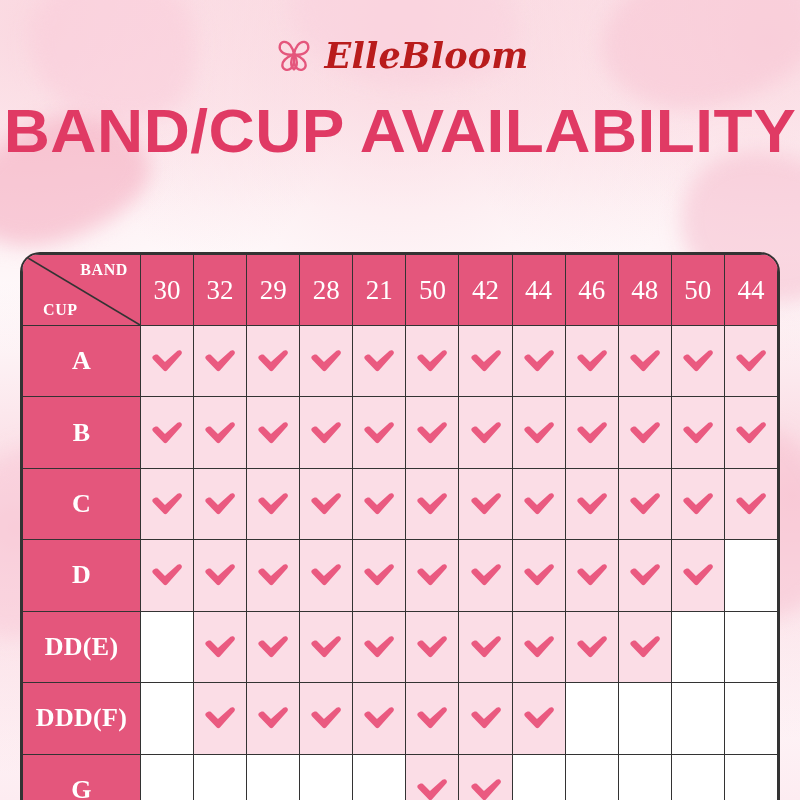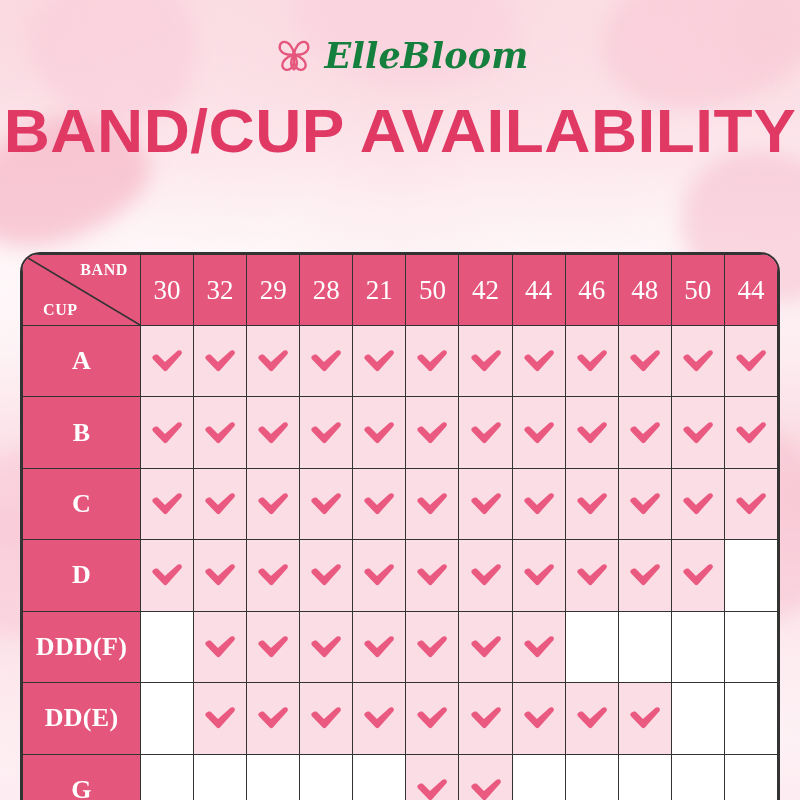--- a/index.html
+++ b/index.html
@@ -57,21 +57,21 @@
     gap: 9px;
     height: 62px;
     padding-top: 24px;
   }
   .brand-flower { display: block; width: 44px; height: 44px; }
   .brand-name {
     font-family: "DejaVu Serif", serif;
     font-style: italic;
     font-weight: 700;
     font-size: 35px;
-    color: #15803d;
+    color: #b91c1c;
     letter-spacing: 0.2px;
     line-height: 1;
     white-space: nowrap;
   }
 
   
   .page-title {
     text-align: center;
     font-family: "Liberation Sans Narrow", "Liberation Sans", sans-serif;
     font-weight: 700;
@@ -363,20 +363,53 @@
                 </svg></span></td>
             <td class="cell on"><span><svg class="check" viewBox="0 0 40 30" aria-hidden="true">
                   <path d="M3.5 9.2 C5.2 7.4 7.6 6.6 9.4 7.8 L17.6 16.2 L32.4 3.0 C34.4 1.6 36.8 2.4 37.4 4.4 C37.9 6.0 36.9 7.2 35.6 8.4 L19.9 26.1 C18.9 27.3 17.3 27.4 16.2 26.2 L4.0 13.6 C2.6 12.2 2.2 10.6 3.5 9.2 Z"></path>
                 </svg></span></td>
             <td class="cell on"><span><svg class="check" viewBox="0 0 40 30" aria-hidden="true">
                   <path d="M3.5 9.2 C5.2 7.4 7.6 6.6 9.4 7.8 L17.6 16.2 L32.4 3.0 C34.4 1.6 36.8 2.4 37.4 4.4 C37.9 6.0 36.9 7.2 35.6 8.4 L19.9 26.1 C18.9 27.3 17.3 27.4 16.2 26.2 L4.0 13.6 C2.6 12.2 2.2 10.6 3.5 9.2 Z"></path>
                 </svg></span></td>
             <td class="cell"></td>
           </tr>
           <tr>
+            <td class="cup">DD(E)</td>
+            <td class="cell"></td>
+            <td class="cell on"><span><svg class="check" viewBox="0 0 40 30" aria-hidden="true">
+                  <path d="M3.5 9.2 C5.2 7.4 7.6 6.6 9.4 7.8 L17.6 16.2 L32.4 3.0 C34.4 1.6 36.8 2.4 37.4 4.4 C37.9 6.0 36.9 7.2 35.6 8.4 L19.9 26.1 C18.9 27.3 17.3 27.4 16.2 26.2 L4.0 13.6 C2.6 12.2 2.2 10.6 3.5 9.2 Z"></path>
+                </svg></span></td>
+            <td class="cell on"><span><svg class="check" viewBox="0 0 40 30" aria-hidden="true">
+                  <path d="M3.5 9.2 C5.2 7.4 7.6 6.6 9.4 7.8 L17.6 16.2 L32.4 3.0 C34.4 1.6 36.8 2.4 37.4 4.4 C37.9 6.0 36.9 7.2 35.6 8.4 L19.9 26.1 C18.9 27.3 17.3 27.4 16.2 26.2 L4.0 13.6 C2.6 12.2 2.2 10.6 3.5 9.2 Z"></path>
+                </svg></span></td>
+            <td class="cell on"><span><svg class="check" viewBox="0 0 40 30" aria-hidden="true">
+                  <path d="M3.5 9.2 C5.2 7.4 7.6 6.6 9.4 7.8 L17.6 16.2 L32.4 3.0 C34.4 1.6 36.8 2.4 37.4 4.4 C37.9 6.0 36.9 7.2 35.6 8.4 L19.9 26.1 C18.9 27.3 17.3 27.4 16.2 26.2 L4.0 13.6 C2.6 12.2 2.2 10.6 3.5 9.2 Z"></path>
+                </svg></span></td>
+            <td class="cell on"><span><svg class="check" viewBox="0 0 40 30" aria-hidden="true">
+                  <path d="M3.5 9.2 C5.2 7.4 7.6 6.6 9.4 7.8 L17.6 16.2 L32.4 3.0 C34.4 1.6 36.8 2.4 37.4 4.4 C37.9 6.0 36.9 7.2 35.6 8.4 L19.9 26.1 C18.9 27.3 17.3 27.4 16.2 26.2 L4.0 13.6 C2.6 12.2 2.2 10.6 3.5 9.2 Z"></path>
+                </svg></span></td>
+            <td class="cell on"><span><svg class="check" viewBox="0 0 40 30" aria-hidden="true">
+                  <path d="M3.5 9.2 C5.2 7.4 7.6 6.6 9.4 7.8 L17.6 16.2 L32.4 3.0 C34.4 1.6 36.8 2.4 37.4 4.4 C37.9 6.0 36.9 7.2 35.6 8.4 L19.9 26.1 C18.9 27.3 17.3 27.4 16.2 26.2 L4.0 13.6 C2.6 12.2 2.2 10.6 3.5 9.2 Z"></path>
+                </svg></span></td>
+            <td class="cell on"><span><svg class="check" viewBox="0 0 40 30" aria-hidden="true">
+                  <path d="M3.5 9.2 C5.2 7.4 7.6 6.6 9.4 7.8 L17.6 16.2 L32.4 3.0 C34.4 1.6 36.8 2.4 37.4 4.4 C37.9 6.0 36.9 7.2 35.6 8.4 L19.9 26.1 C18.9 27.3 17.3 27.4 16.2 26.2 L4.0 13.6 C2.6 12.2 2.2 10.6 3.5 9.2 Z"></path>
+                </svg></span></td>
+            <td class="cell on"><span><svg class="check" viewBox="0 0 40 30" aria-hidden="true">
+                  <path d="M3.5 9.2 C5.2 7.4 7.6 6.6 9.4 7.8 L17.6 16.2 L32.4 3.0 C34.4 1.6 36.8 2.4 37.4 4.4 C37.9 6.0 36.9 7.2 35.6 8.4 L19.9 26.1 C18.9 27.3 17.3 27.4 16.2 26.2 L4.0 13.6 C2.6 12.2 2.2 10.6 3.5 9.2 Z"></path>
+                </svg></span></td>
+            <td class="cell on"><span><svg class="check" viewBox="0 0 40 30" aria-hidden="true">
+                  <path d="M3.5 9.2 C5.2 7.4 7.6 6.6 9.4 7.8 L17.6 16.2 L32.4 3.0 C34.4 1.6 36.8 2.4 37.4 4.4 C37.9 6.0 36.9 7.2 35.6 8.4 L19.9 26.1 C18.9 27.3 17.3 27.4 16.2 26.2 L4.0 13.6 C2.6 12.2 2.2 10.6 3.5 9.2 Z"></path>
+                </svg></span></td>
+            <td class="cell on"><span><svg class="check" viewBox="0 0 40 30" aria-hidden="true">
+                  <path d="M3.5 9.2 C5.2 7.4 7.6 6.6 9.4 7.8 L17.6 16.2 L32.4 3.0 C34.4 1.6 36.8 2.4 37.4 4.4 C37.9 6.0 36.9 7.2 35.6 8.4 L19.9 26.1 C18.9 27.3 17.3 27.4 16.2 26.2 L4.0 13.6 C2.6 12.2 2.2 10.6 3.5 9.2 Z"></path>
+                </svg></span></td>
+            <td class="cell"></td>
+            <td class="cell"></td>
+          </tr>
+          <tr>
             <td class="cup">DDD(F)</td>
             <td class="cell"></td>
             <td class="cell on"><span><svg class="check" viewBox="0 0 40 30" aria-hidden="true">
                   <path d="M3.5 9.2 C5.2 7.4 7.6 6.6 9.4 7.8 L17.6 16.2 L32.4 3.0 C34.4 1.6 36.8 2.4 37.4 4.4 C37.9 6.0 36.9 7.2 35.6 8.4 L19.9 26.1 C18.9 27.3 17.3 27.4 16.2 26.2 L4.0 13.6 C2.6 12.2 2.2 10.6 3.5 9.2 Z"></path>
                 </svg></span></td>
             <td class="cell on"><span><svg class="check" viewBox="0 0 40 30" aria-hidden="true">
                   <path d="M3.5 9.2 C5.2 7.4 7.6 6.6 9.4 7.8 L17.6 16.2 L32.4 3.0 C34.4 1.6 36.8 2.4 37.4 4.4 C37.9 6.0 36.9 7.2 35.6 8.4 L19.9 26.1 C18.9 27.3 17.3 27.4 16.2 26.2 L4.0 13.6 C2.6 12.2 2.2 10.6 3.5 9.2 Z"></path>
                 </svg></span></td>
             <td class="cell on"><span><svg class="check" viewBox="0 0 40 30" aria-hidden="true">
                   <path d="M3.5 9.2 C5.2 7.4 7.6 6.6 9.4 7.8 L17.6 16.2 L32.4 3.0 C34.4 1.6 36.8 2.4 37.4 4.4 C37.9 6.0 36.9 7.2 35.6 8.4 L19.9 26.1 C18.9 27.3 17.3 27.4 16.2 26.2 L4.0 13.6 C2.6 12.2 2.2 10.6 3.5 9.2 Z"></path>
@@ -388,53 +421,20 @@
                   <path d="M3.5 9.2 C5.2 7.4 7.6 6.6 9.4 7.8 L17.6 16.2 L32.4 3.0 C34.4 1.6 36.8 2.4 37.4 4.4 C37.9 6.0 36.9 7.2 35.6 8.4 L19.9 26.1 C18.9 27.3 17.3 27.4 16.2 26.2 L4.0 13.6 C2.6 12.2 2.2 10.6 3.5 9.2 Z"></path>
                 </svg></span></td>
             <td class="cell on"><span><svg class="check" viewBox="0 0 40 30" aria-hidden="true">
                   <path d="M3.5 9.2 C5.2 7.4 7.6 6.6 9.4 7.8 L17.6 16.2 L32.4 3.0 C34.4 1.6 36.8 2.4 37.4 4.4 C37.9 6.0 36.9 7.2 35.6 8.4 L19.9 26.1 C18.9 27.3 17.3 27.4 16.2 26.2 L4.0 13.6 C2.6 12.2 2.2 10.6 3.5 9.2 Z"></path>
                 </svg></span></td>
             <td class="cell on"><span><svg class="check" viewBox="0 0 40 30" aria-hidden="true">
                   <path d="M3.5 9.2 C5.2 7.4 7.6 6.6 9.4 7.8 L17.6 16.2 L32.4 3.0 C34.4 1.6 36.8 2.4 37.4 4.4 C37.9 6.0 36.9 7.2 35.6 8.4 L19.9 26.1 C18.9 27.3 17.3 27.4 16.2 26.2 L4.0 13.6 C2.6 12.2 2.2 10.6 3.5 9.2 Z"></path>
                 </svg></span></td>
             <td class="cell"></td>
             <td class="cell"></td>
-            <td class="cell"></td>
-            <td class="cell"></td>
-          </tr>
-          <tr>
-            <td class="cup">DD(E)</td>
-            <td class="cell"></td>
-            <td class="cell on"><span><svg class="check" viewBox="0 0 40 30" aria-hidden="true">
-                  <path d="M3.5 9.2 C5.2 7.4 7.6 6.6 9.4 7.8 L17.6 16.2 L32.4 3.0 C34.4 1.6 36.8 2.4 37.4 4.4 C37.9 6.0 36.9 7.2 35.6 8.4 L19.9 26.1 C18.9 27.3 17.3 27.4 16.2 26.2 L4.0 13.6 C2.6 12.2 2.2 10.6 3.5 9.2 Z"></path>
-                </svg></span></td>
-            <td class="cell on"><span><svg class="check" viewBox="0 0 40 30" aria-hidden="true">
-                  <path d="M3.5 9.2 C5.2 7.4 7.6 6.6 9.4 7.8 L17.6 16.2 L32.4 3.0 C34.4 1.6 36.8 2.4 37.4 4.4 C37.9 6.0 36.9 7.2 35.6 8.4 L19.9 26.1 C18.9 27.3 17.3 27.4 16.2 26.2 L4.0 13.6 C2.6 12.2 2.2 10.6 3.5 9.2 Z"></path>
-                </svg></span></td>
-            <td class="cell on"><span><svg class="check" viewBox="0 0 40 30" aria-hidden="true">
-                  <path d="M3.5 9.2 C5.2 7.4 7.6 6.6 9.4 7.8 L17.6 16.2 L32.4 3.0 C34.4 1.6 36.8 2.4 37.4 4.4 C37.9 6.0 36.9 7.2 35.6 8.4 L19.9 26.1 C18.9 27.3 17.3 27.4 16.2 26.2 L4.0 13.6 C2.6 12.2 2.2 10.6 3.5 9.2 Z"></path>
-                </svg></span></td>
-            <td class="cell on"><span><svg class="check" viewBox="0 0 40 30" aria-hidden="true">
-                  <path d="M3.5 9.2 C5.2 7.4 7.6 6.6 9.4 7.8 L17.6 16.2 L32.4 3.0 C34.4 1.6 36.8 2.4 37.4 4.4 C37.9 6.0 36.9 7.2 35.6 8.4 L19.9 26.1 C18.9 27.3 17.3 27.4 16.2 26.2 L4.0 13.6 C2.6 12.2 2.2 10.6 3.5 9.2 Z"></path>
-                </svg></span></td>
-            <td class="cell on"><span><svg class="check" viewBox="0 0 40 30" aria-hidden="true">
-                  <path d="M3.5 9.2 C5.2 7.4 7.6 6.6 9.4 7.8 L17.6 16.2 L32.4 3.0 C34.4 1.6 36.8 2.4 37.4 4.4 C37.9 6.0 36.9 7.2 35.6 8.4 L19.9 26.1 C18.9 27.3 17.3 27.4 16.2 26.2 L4.0 13.6 C2.6 12.2 2.2 10.6 3.5 9.2 Z"></path>
-                </svg></span></td>
-            <td class="cell on"><span><svg class="check" viewBox="0 0 40 30" aria-hidden="true">
-                  <path d="M3.5 9.2 C5.2 7.4 7.6 6.6 9.4 7.8 L17.6 16.2 L32.4 3.0 C34.4 1.6 36.8 2.4 37.4 4.4 C37.9 6.0 36.9 7.2 35.6 8.4 L19.9 26.1 C18.9 27.3 17.3 27.4 16.2 26.2 L4.0 13.6 C2.6 12.2 2.2 10.6 3.5 9.2 Z"></path>
-                </svg></span></td>
-            <td class="cell on"><span><svg class="check" viewBox="0 0 40 30" aria-hidden="true">
-                  <path d="M3.5 9.2 C5.2 7.4 7.6 6.6 9.4 7.8 L17.6 16.2 L32.4 3.0 C34.4 1.6 36.8 2.4 37.4 4.4 C37.9 6.0 36.9 7.2 35.6 8.4 L19.9 26.1 C18.9 27.3 17.3 27.4 16.2 26.2 L4.0 13.6 C2.6 12.2 2.2 10.6 3.5 9.2 Z"></path>
-                </svg></span></td>
-            <td class="cell on"><span><svg class="check" viewBox="0 0 40 30" aria-hidden="true">
-                  <path d="M3.5 9.2 C5.2 7.4 7.6 6.6 9.4 7.8 L17.6 16.2 L32.4 3.0 C34.4 1.6 36.8 2.4 37.4 4.4 C37.9 6.0 36.9 7.2 35.6 8.4 L19.9 26.1 C18.9 27.3 17.3 27.4 16.2 26.2 L4.0 13.6 C2.6 12.2 2.2 10.6 3.5 9.2 Z"></path>
-                </svg></span></td>
-            <td class="cell on"><span><svg class="check" viewBox="0 0 40 30" aria-hidden="true">
-                  <path d="M3.5 9.2 C5.2 7.4 7.6 6.6 9.4 7.8 L17.6 16.2 L32.4 3.0 C34.4 1.6 36.8 2.4 37.4 4.4 C37.9 6.0 36.9 7.2 35.6 8.4 L19.9 26.1 C18.9 27.3 17.3 27.4 16.2 26.2 L4.0 13.6 C2.6 12.2 2.2 10.6 3.5 9.2 Z"></path>
-                </svg></span></td>
             <td class="cell"></td>
             <td class="cell"></td>
           </tr>
           <tr>
             <td class="cup">G</td>
             <td class="cell"></td>
             <td class="cell"></td>
             <td class="cell"></td>
             <td class="cell"></td>
             <td class="cell"></td>

